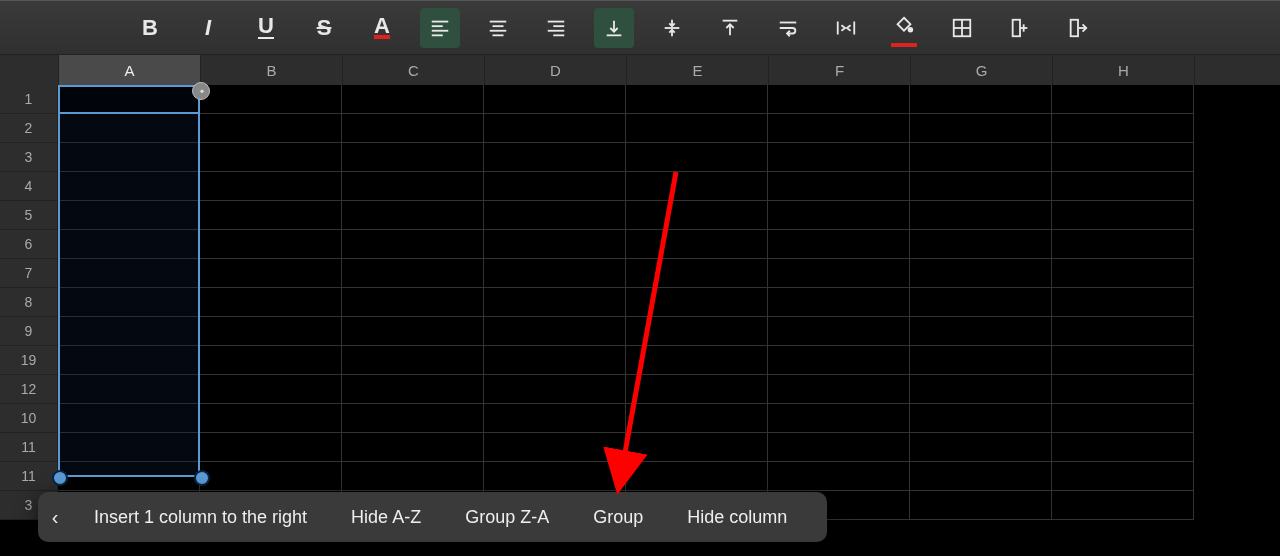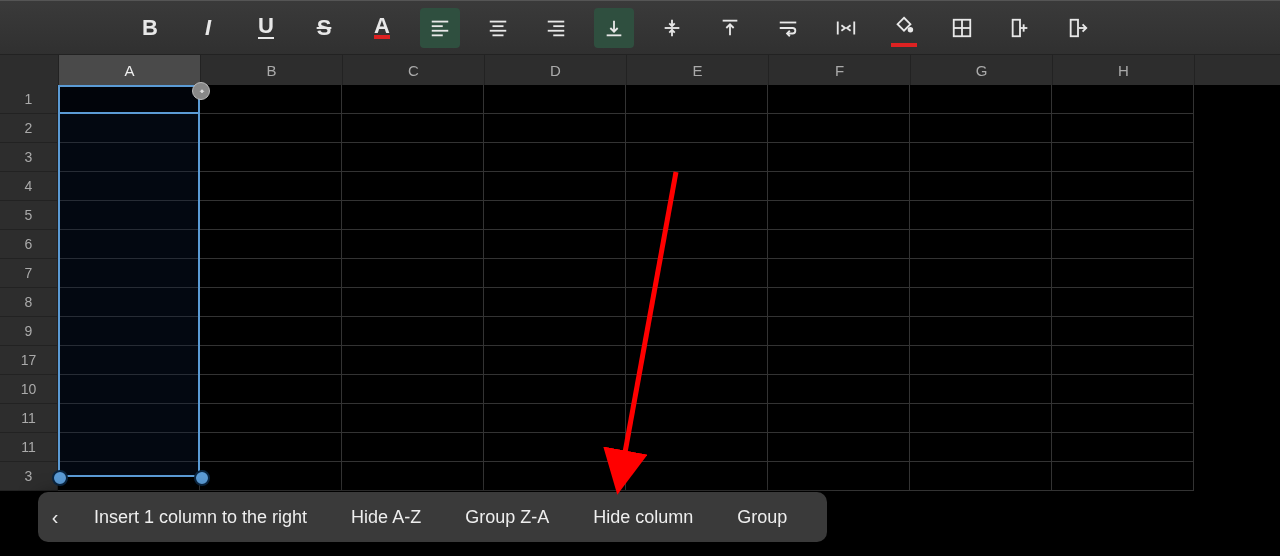--- a/index.html
+++ b/index.html
@@ -323,21 +323,32 @@
       <div class="cell"></div>
       <div class="cell"></div>
       <div class="cell"></div>
       <div class="cell"></div>
       <div class="cell"></div>
       <div class="cell"></div>
       <div class="cell"></div>
       <div class="cell"></div>
     </div>
   <div class="row">
-      <div class="row-head">17</div>
+      <div class="row-head">19</div>
+      <div class="cell"></div>
+      <div class="cell"></div>
+      <div class="cell"></div>
+      <div class="cell"></div>
+      <div class="cell"></div>
+      <div class="cell"></div>
+      <div class="cell"></div>
+      <div class="cell"></div>
+    </div>
+  <div class="row">
+      <div class="row-head">12</div>
       <div class="cell"></div>
       <div class="cell"></div>
       <div class="cell"></div>
       <div class="cell"></div>
       <div class="cell"></div>
       <div class="cell"></div>
       <div class="cell"></div>
       <div class="cell"></div>
     </div>
   <div class="row">
@@ -389,22 +400,22 @@
 <div class="sel-col"></div>
 <div class="sel-a1"></div>
 <div class="sel-handle" style="left:52px;top:470px;"></div>
 <div class="sel-handle" style="left:194px;top:470px;"></div>
 
 <div class="ctx-bar">
   <div class="ctx-back">‹</div>
   <div class="ctx-item">Insert 1 column to the right</div>
   <div class="ctx-item">Hide A-Z</div>
   <div class="ctx-item">Group Z-A</div>
+  <div class="ctx-item">Group</div>
   <div class="ctx-item">Hide column</div>
-  <div class="ctx-item">Group</div>
 </div>
 
 <svg class="arrow-svg" viewBox="0 0 1280 556">
   <defs>
     <marker id="arrowhead" markerWidth="9" markerHeight="9" refX="6" refY="4.5" orient="auto">
       <polygon points="0 0, 9 4.5, 0 9" fill="#ff0000"></polygon>
     </marker>
   </defs>
   <line x1="676" y1="172" x2="620" y2="480" stroke="#ff0000" stroke-width="5" marker-end="url(#arrowhead)"></line>
 </svg>

